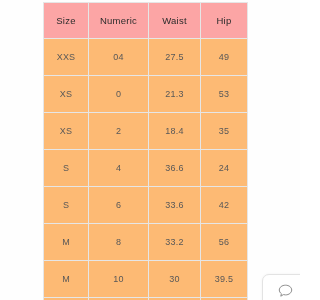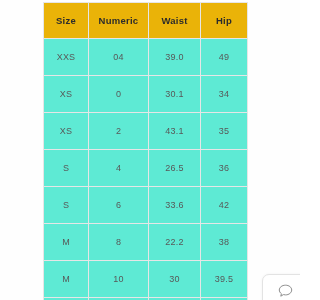--- a/index.html
+++ b/index.html
@@ -44,31 +44,31 @@
     padding: 0;
     height: 36px;
     line-height: 36px;
   }
 
   table.size-chart thead th {
     height: 35px;
     line-height: 35px;
     color: #2c2c2c;
     font-size: 9.5px;
-    font-weight: 700;
+    font-weight: 400;
     letter-spacing: 0.25px;
-    background: #eab308;
+    background: #fca5a5;
   }
 
   table.size-chart tbody td {
     color: #585858;
     font-size: 9px;
     font-weight: 400;
     letter-spacing: 0.2px;
-    background: #5eead4;
+    background: #fdba74;
   }
 
   
   col.c-size    { width: 45px; }
   col.c-numeric { width: 60px; }
   col.c-waist   { width: 52px; }
   col.c-hip     { width: 47px; }
 
   tr.partial-row td {
     height: 12px;
@@ -113,52 +113,52 @@
           <th>Size</th>
           <th>Numeric</th>
           <th>Waist</th>
           <th>Hip</th>
         </tr>
       </thead>
       <tbody>
         <tr>
           <td>XXS</td>
           <td>04</td>
-          <td>39.0</td>
+          <td>27.5</td>
           <td>49</td>
         </tr>
         <tr>
           <td>XS</td>
           <td>0</td>
-          <td>30.1</td>
-          <td>34</td>
+          <td>21.3</td>
+          <td>53</td>
         </tr>
         <tr>
           <td>XS</td>
           <td>2</td>
-          <td>43.1</td>
+          <td>18.4</td>
           <td>35</td>
         </tr>
         <tr>
           <td>S</td>
           <td>4</td>
-          <td>26.5</td>
-          <td>36</td>
+          <td>36.6</td>
+          <td>24</td>
         </tr>
         <tr>
           <td>S</td>
           <td>6</td>
           <td>33.6</td>
           <td>42</td>
         </tr>
         <tr>
           <td>M</td>
           <td>8</td>
-          <td>22.2</td>
-          <td>38</td>
+          <td>33.2</td>
+          <td>56</td>
         </tr>
         <tr>
           <td>M</td>
           <td>10</td>
           <td>30</td>
           <td>39.5</td>
         </tr>
         <tr class="partial-row">
           <td></td>
           <td></td>

